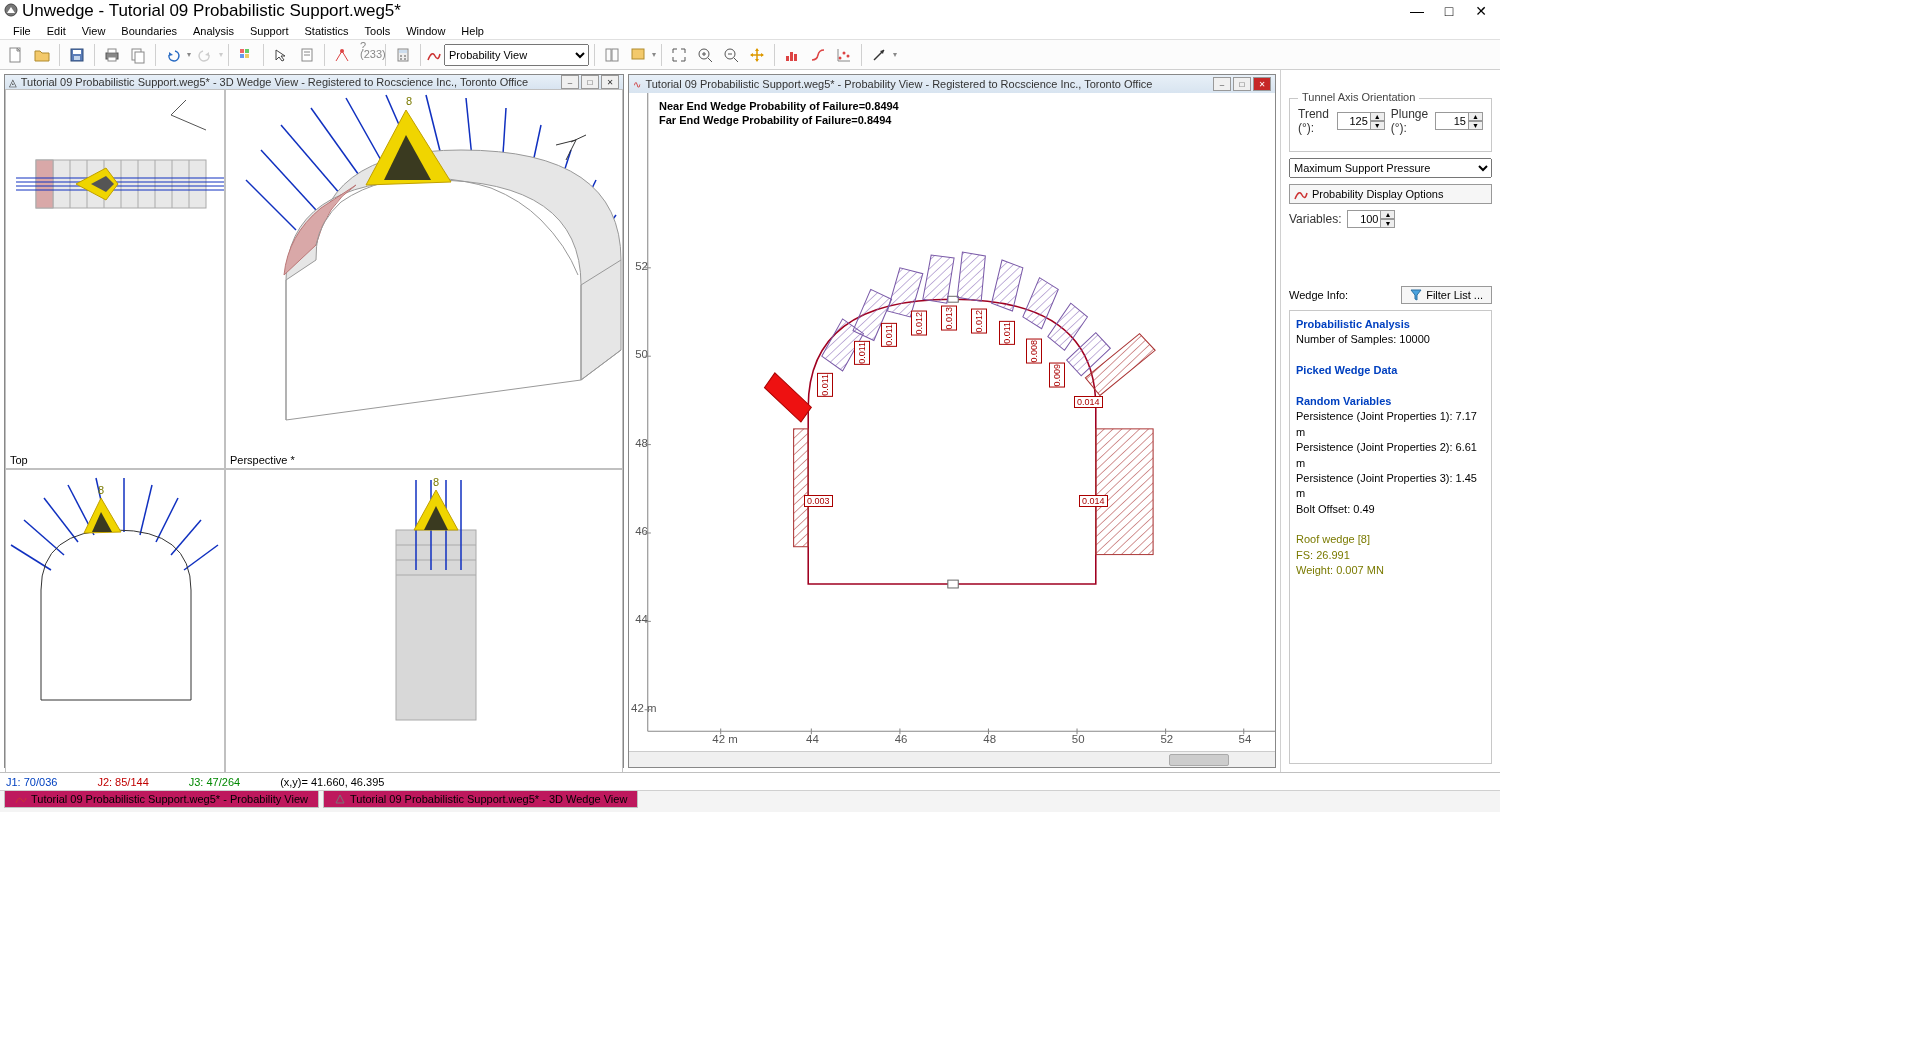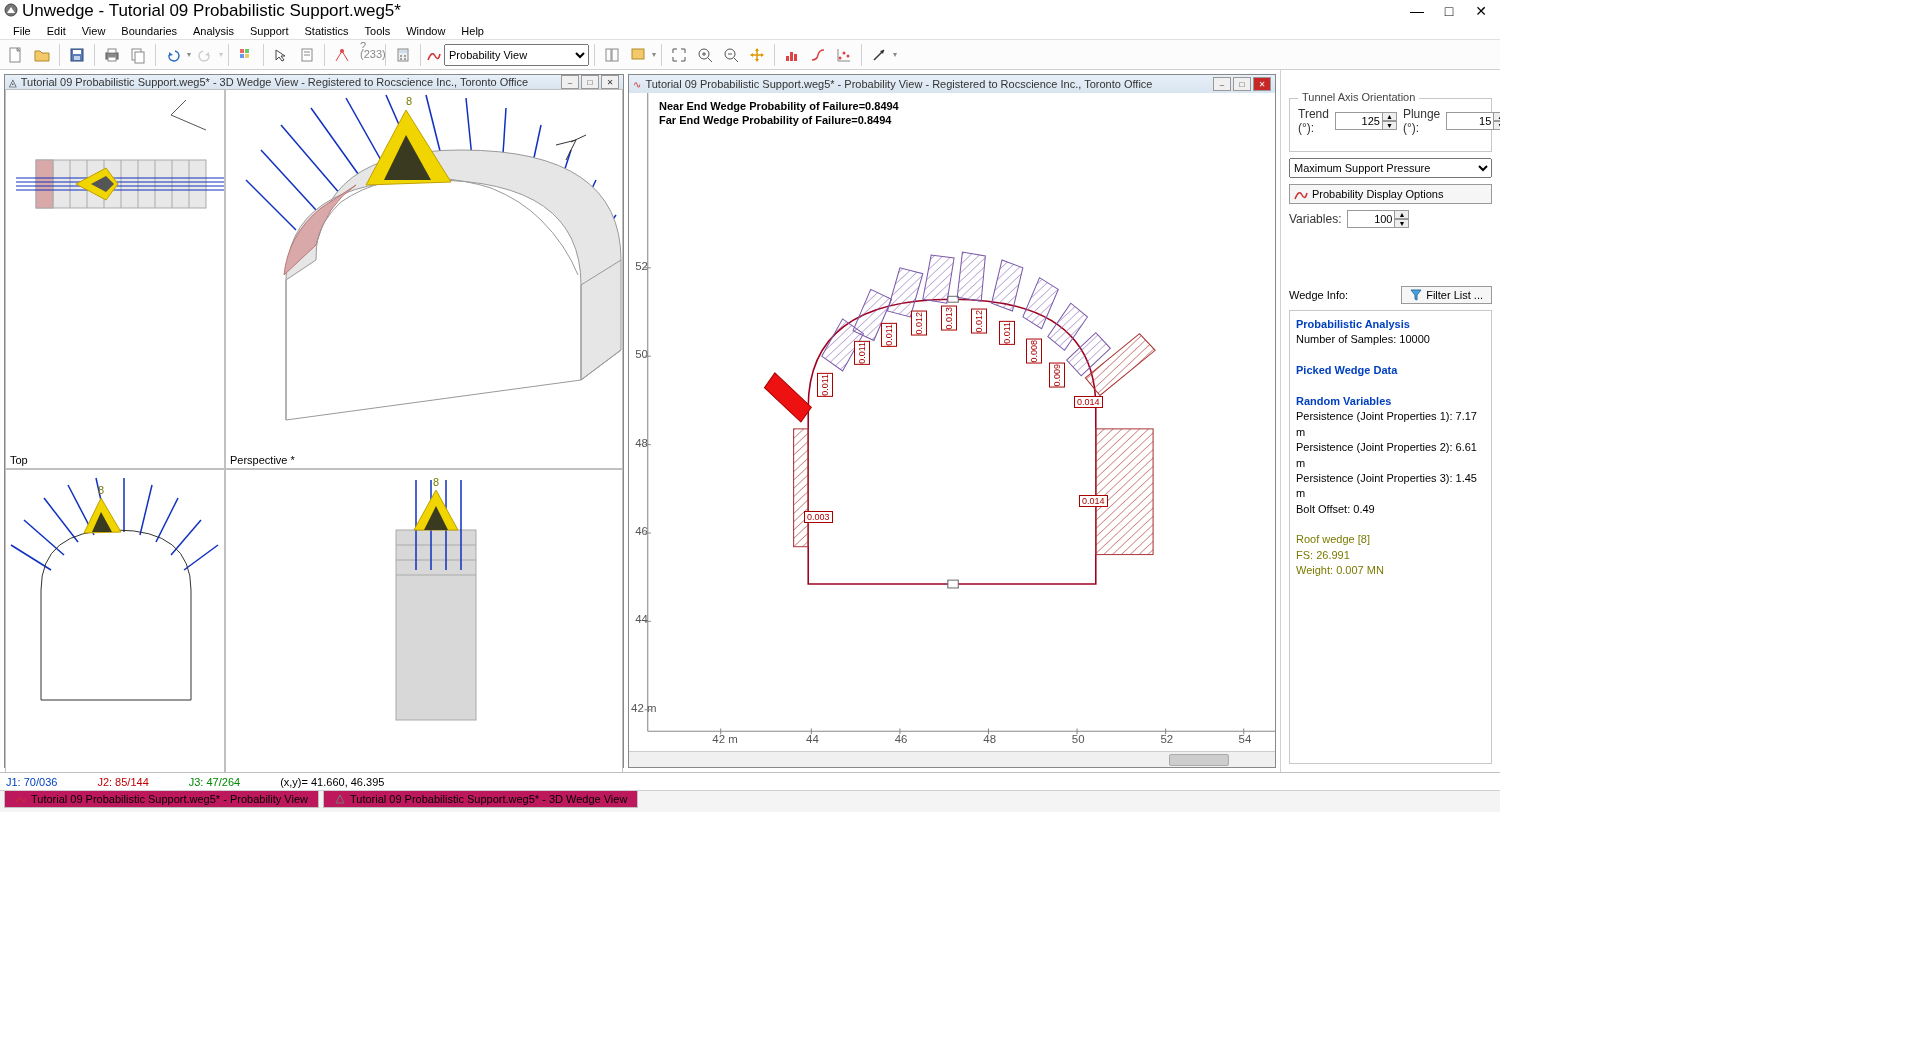--- a/index.html
+++ b/index.html
@@ -42,21 +42,21 @@
 .right-view .scrollbar-h { height: 16px; background: #f0f0f0; border-top: 1px solid #ccc; position: relative; }
 .right-view .scrollbar-h .thumb { position: absolute; top: 2px; height: 12px; background: #cdcdcd; border: 1px solid #aaa; border-radius: 2px; }
 
 
 .side-panel { width: 220px; border-left: 1px solid #d0d0d0; padding: 8px 8px; display: flex; flex-direction: column; gap: 6px; overflow: hidden; }
 .group { border: 1px solid #c8c8c8; padding: 8px 8px 10px; position: relative; margin-top: 20px; }
 .group-title { position: absolute; top: -8px; left: 8px; background: #fff; padding: 0 4px; font-size: 11px; color: #444; }
 .row { display: flex; align-items: center; gap: 6px; margin-bottom: 6px; }
 .row label { font-size: 12px; color: #333; }
 .spinner { display: flex; }
-.spinner input { width: 48px; height: 18px; text-align: right; padding-right: 2px; border: 1px solid #999; }
+.spinner input { width: 34px; height: 18px; text-align: right; padding-right: 2px; border: 1px solid #999; }
 .spinner .spin-btns { width: 14px; display: flex; flex-direction: column; }
 .spinner .spin-btns span { flex: 1; font-size: 7px; text-align: center; background: #eee; border: 1px solid #999; border-left: none; line-height: 7px; }
 .side-panel select, .side-panel button { width: 100%; height: 20px; font-size: 11px; }
 .side-panel .prob-btn { display: flex; align-items: center; gap: 4px; padding: 2px 4px; border: 1px solid #999; background: #f6f6f6; }
 .wedge-info-row { display: flex; align-items: center; justify-content: space-between; }
 .filter-btn { display: flex; align-items: center; gap: 4px; padding: 2px 8px; border: 1px solid #999; background: #f6f6f6; }
 .info-box { border: 1px solid #c8c8c8; padding: 6px; flex: 1; font-size: 11px; line-height: 1.4; }
 .info-box .hblue { color: #0040c0; font-weight: bold; }
 .info-box .holive { color: #7a7a00; font-weight: normal; }
 
@@ -499,21 +499,21 @@
             <path d="M248 222 L260 178 L282 184 L270 228 Z"></path>
             <path d="M282 210 L290 165 L312 168 L305 214 Z"></path>
             <path d="M315 208 L320 162 L342 166 L338 212 Z"></path>
             <path d="M348 214 L358 170 L378 178 L368 222 Z"></path>
             <path d="M378 228 L394 188 L412 200 L396 240 Z"></path>
             <path d="M402 248 L424 214 L440 228 L418 262 Z"></path>
             <path d="M420 272 L448 244 L462 260 L434 288 Z"></path>
           </g>
         </svg>
 
-        <div class="val-label" style="left:175px;top:418px">0.003</div>
+        <div class="val-label" style="left:175px;top:402px">0.003</div>
         <div class="val-label" style="left:450px;top:402px">0.014</div>
         <div class="val-label" style="left:445px;top:303px">0.014</div>
         <div class="val-label vert" style="left:188px;top:280px">0.011</div>
         <div class="val-label vert" style="left:225px;top:248px">0.011</div>
         <div class="val-label vert" style="left:252px;top:230px">0.011</div>
         <div class="val-label vert" style="left:282px;top:218px">0.012</div>
         <div class="val-label vert" style="left:312px;top:213px">0.013</div>
         <div class="val-label vert" style="left:342px;top:216px">0.012</div>
         <div class="val-label vert" style="left:370px;top:228px">0.011</div>
         <div class="val-label vert" style="left:397px;top:246px">0.008</div>

